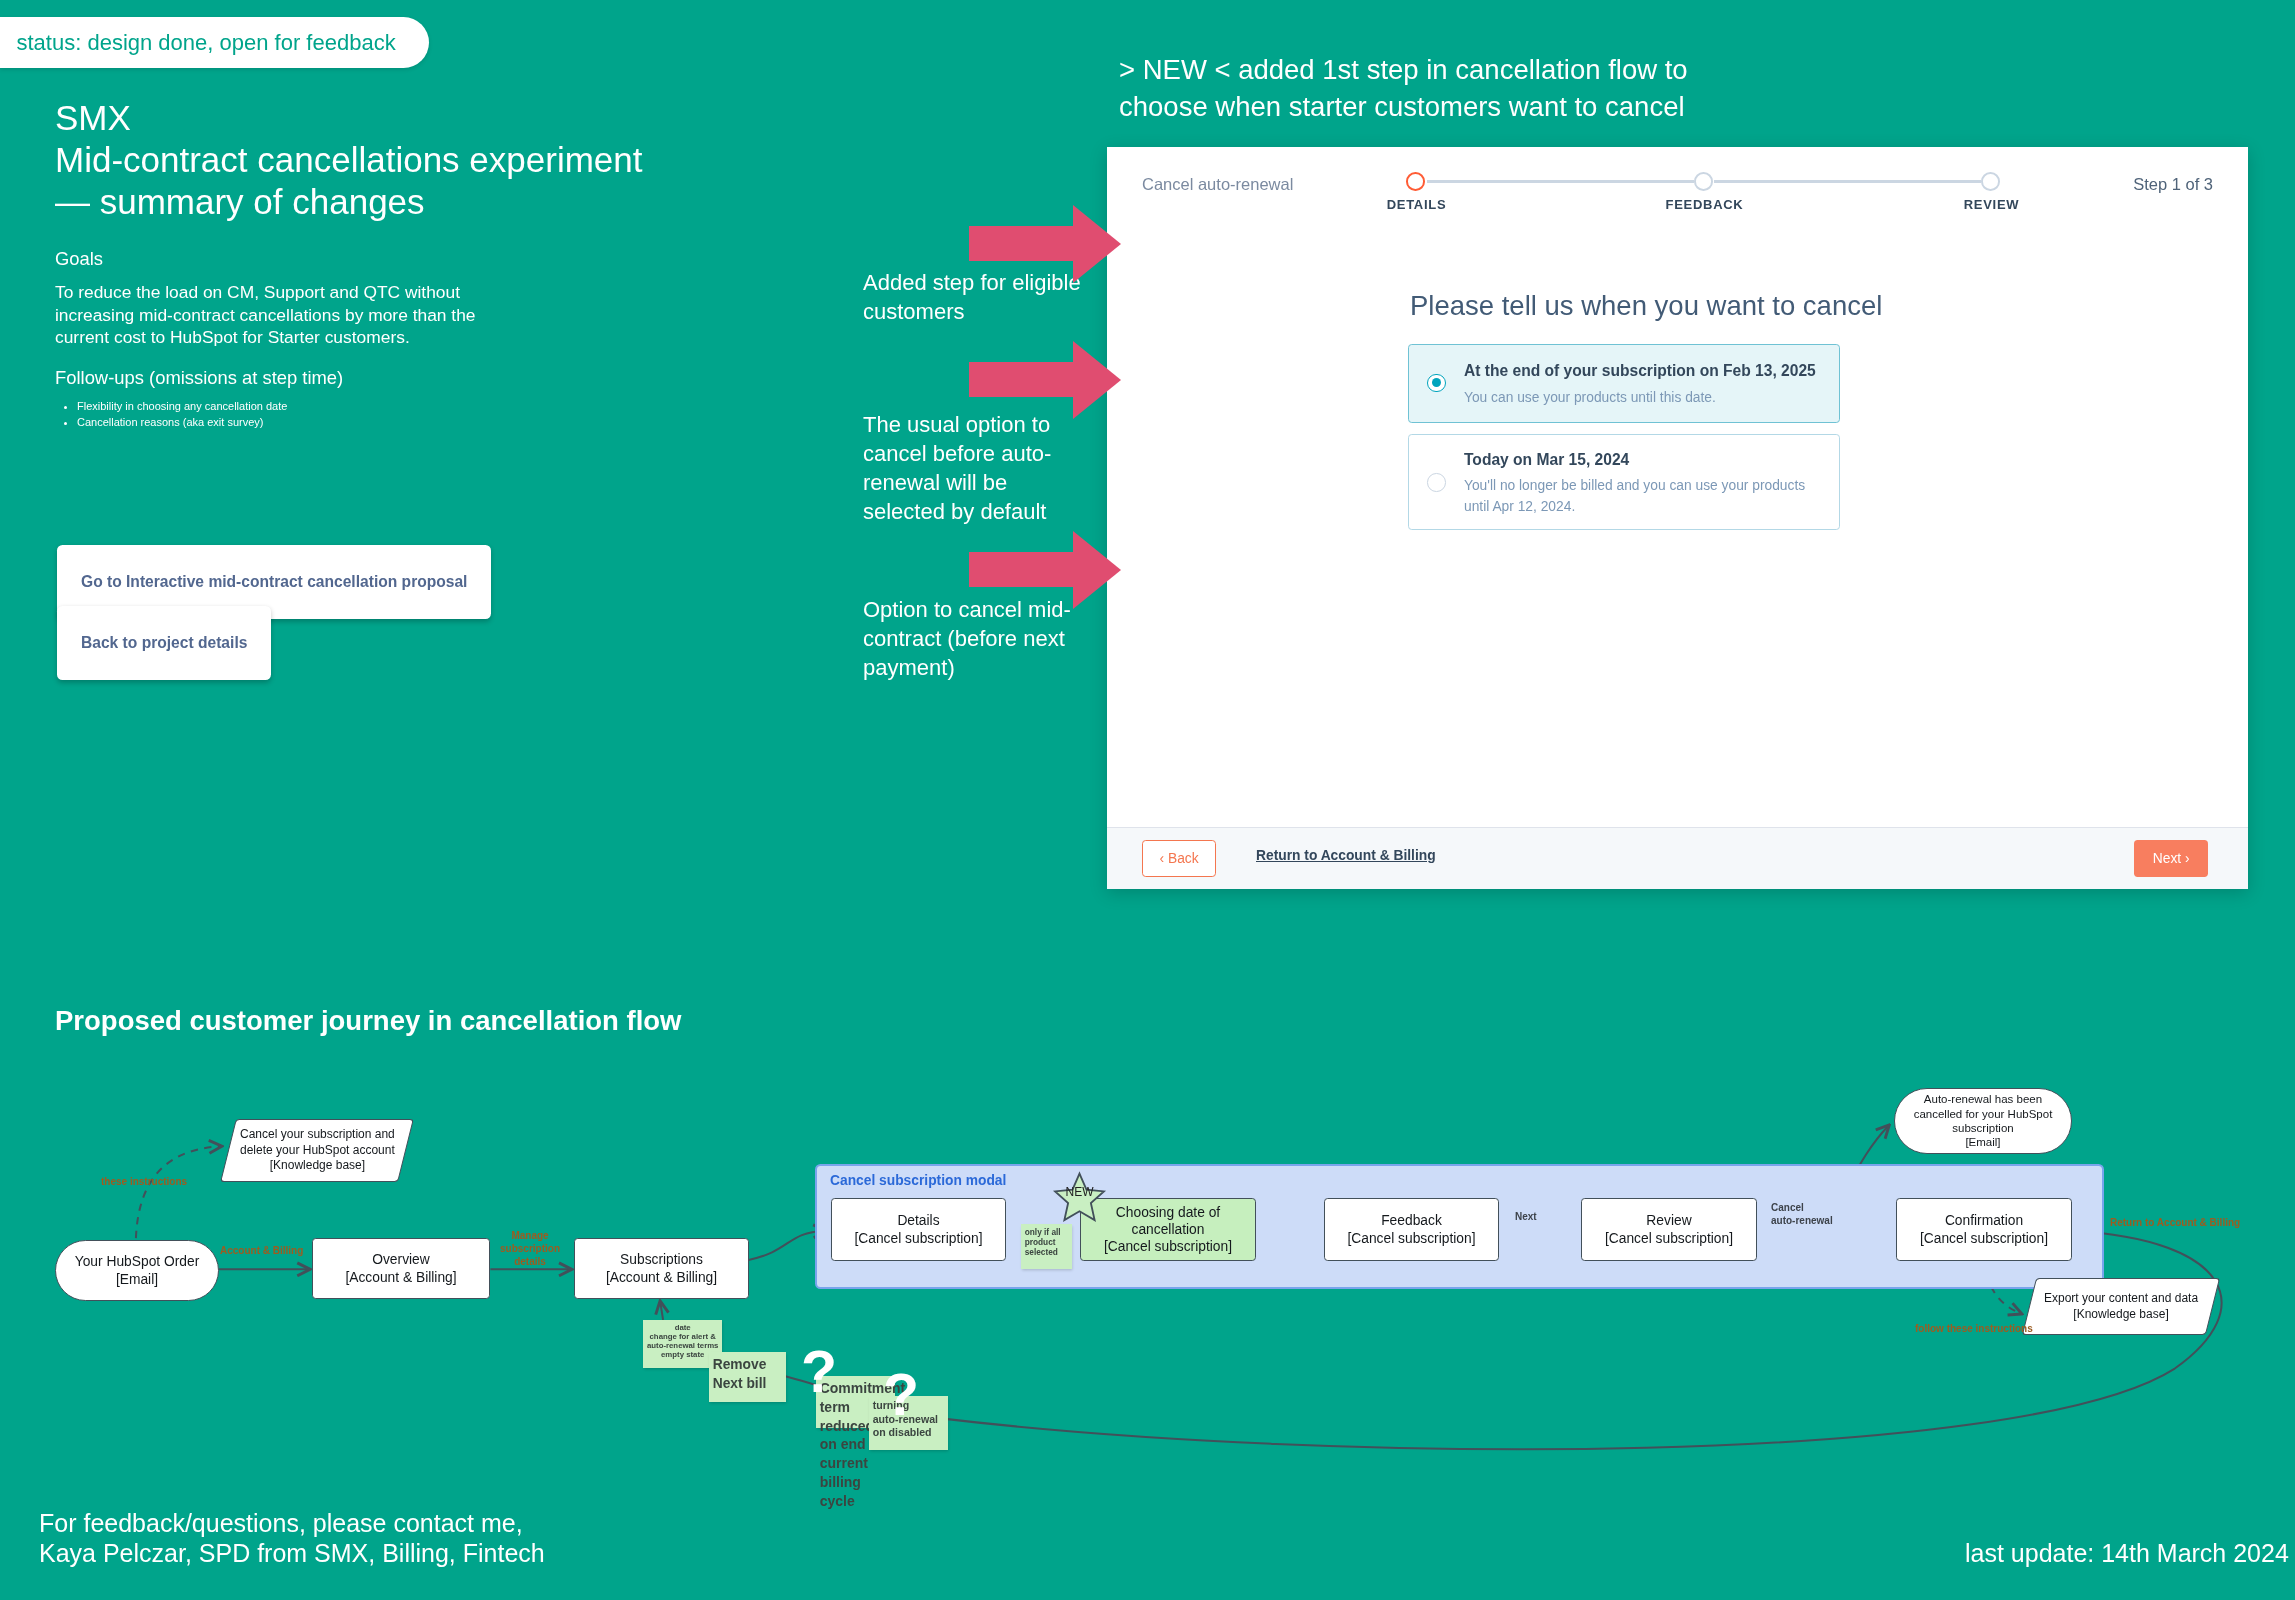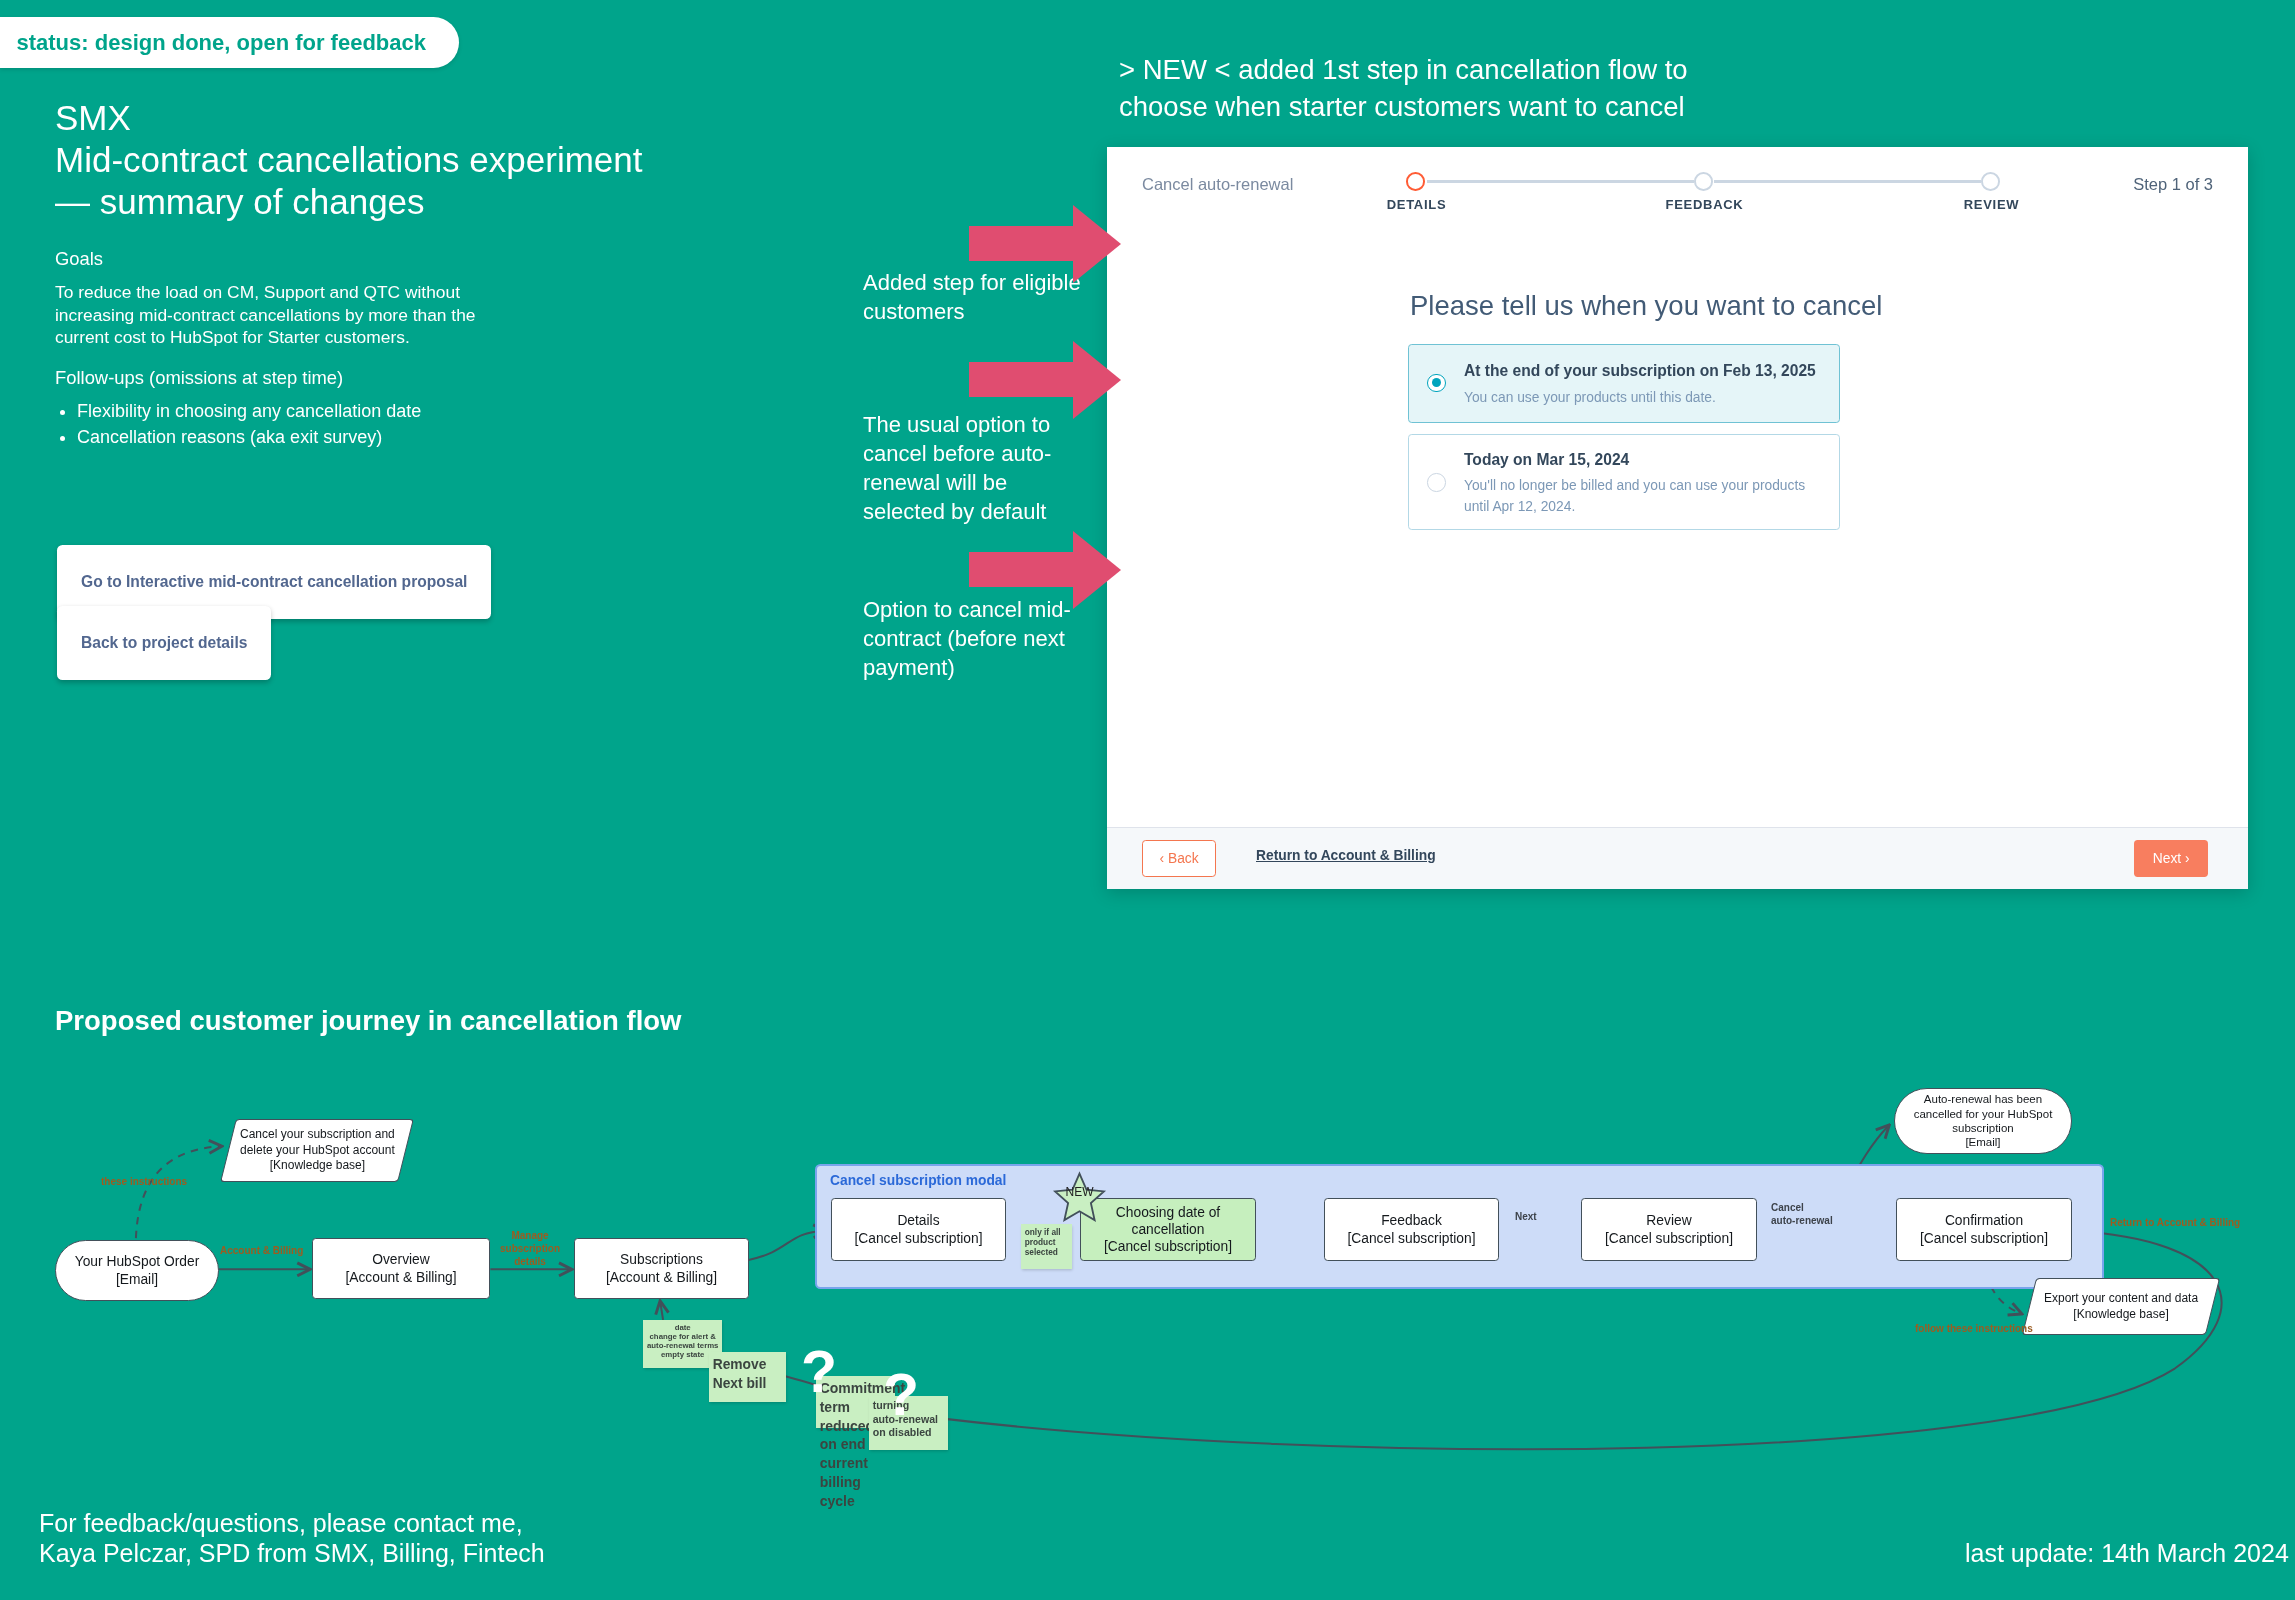--- a/index.html
+++ b/index.html
@@ -2,28 +2,28 @@
 <html style="font-size:14.7px"><head>
 <meta charset="utf-8">
 <style>
   html,body{margin:0;padding:0;}
   body{width:2296px;height:1601px;font-family:"Liberation Sans",sans-serif;}
   .canvas{position:relative;width:2296px;height:1601px;background:#00a48b;overflow:hidden;}
 
   
   .pill{position:absolute;left:0;top:16.5px;height:51px;line-height:51px;background:#fff;
         border-radius:0 26px 26px 0;padding:0 33px 0 16.5px;color:#00a48b;
-        font-weight:700;font-size:22px;box-shadow:0 1.8px 4.6px rgba(0,0,0,.12);}
+        font-weight:400;font-size:22px;box-shadow:0 1.8px 4.6px rgba(0,0,0,.12);}
 
   
   .doc-title{position:absolute;left:55px;top:97px;color:#fff;font-size:35px;font-weight:400;
              line-height:42px;white-space:pre-line;}
   .sec-h{position:absolute;color:#fff;font-size:18.4px;font-weight:400;}
   .sec-p{position:absolute;color:#fff;font-size:17.4px;line-height:1.3;width:459px;}
-  .bullets{position:absolute;left:55px;top:397px;color:#fff;font-size:18px;line-height:1.35;
+  .bullets{position:absolute;left:55px;top:397px;color:#fff;font-size:11px;line-height:1.35;
            margin:0;padding-left:22px;}
   .bullets li{margin:1.8px 0;}
   .white-btn{position:absolute;background:#fff;border:none;border-radius:5.5px;padding:28px 24px;
              font-family:"Liberation Sans",sans-serif;font-weight:700;font-size:15.6px;color:#52678f;
              box-shadow:0 2.8px 5.5px rgba(0,0,0,.22);cursor:pointer;white-space:nowrap;text-align:right;}
 
   
   .new-heading{position:absolute;left:1119px;top:51px;color:#fff;font-size:27.5px;font-weight:400;
                line-height:37px;white-space:pre-line;width:698px;}
 

